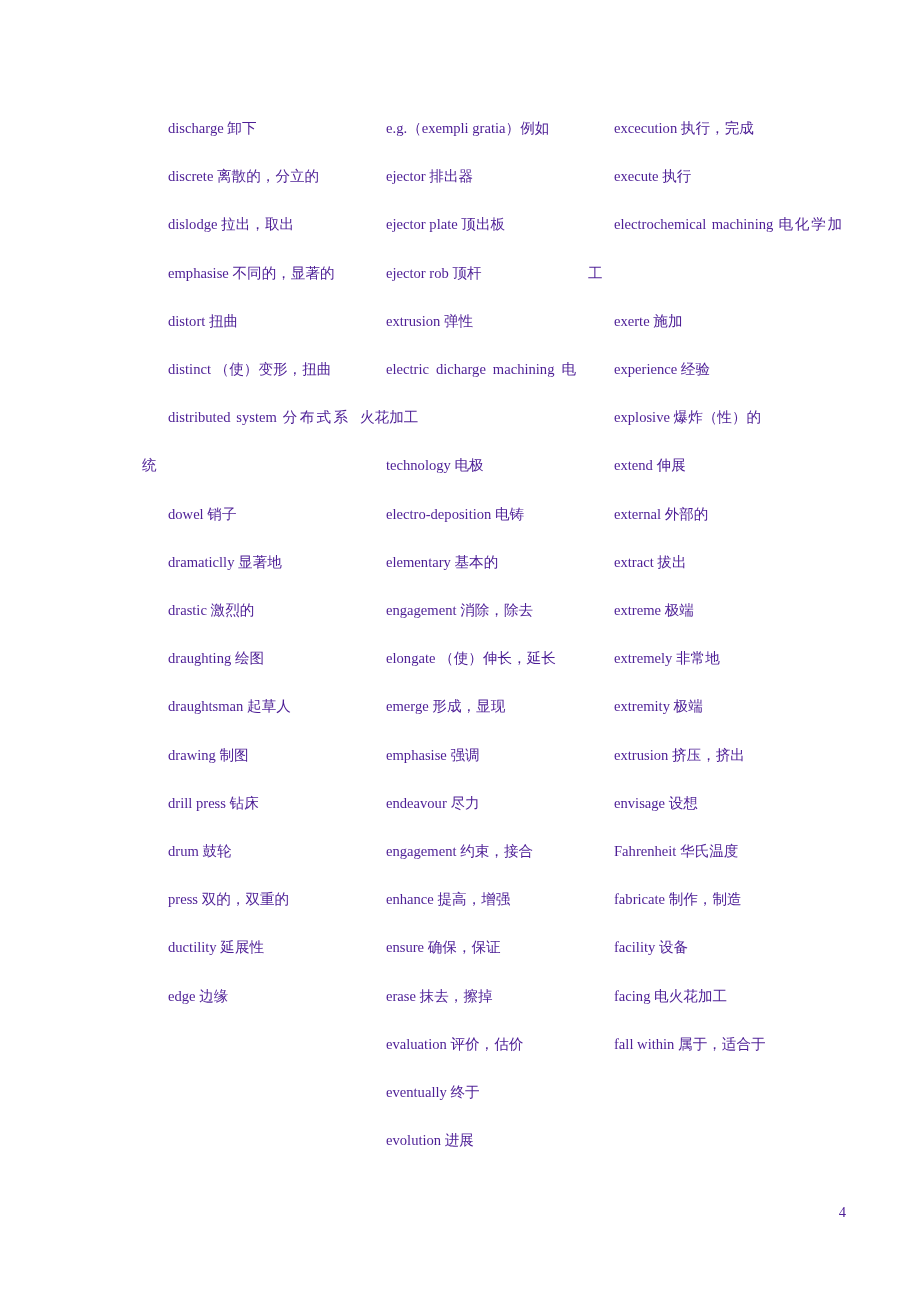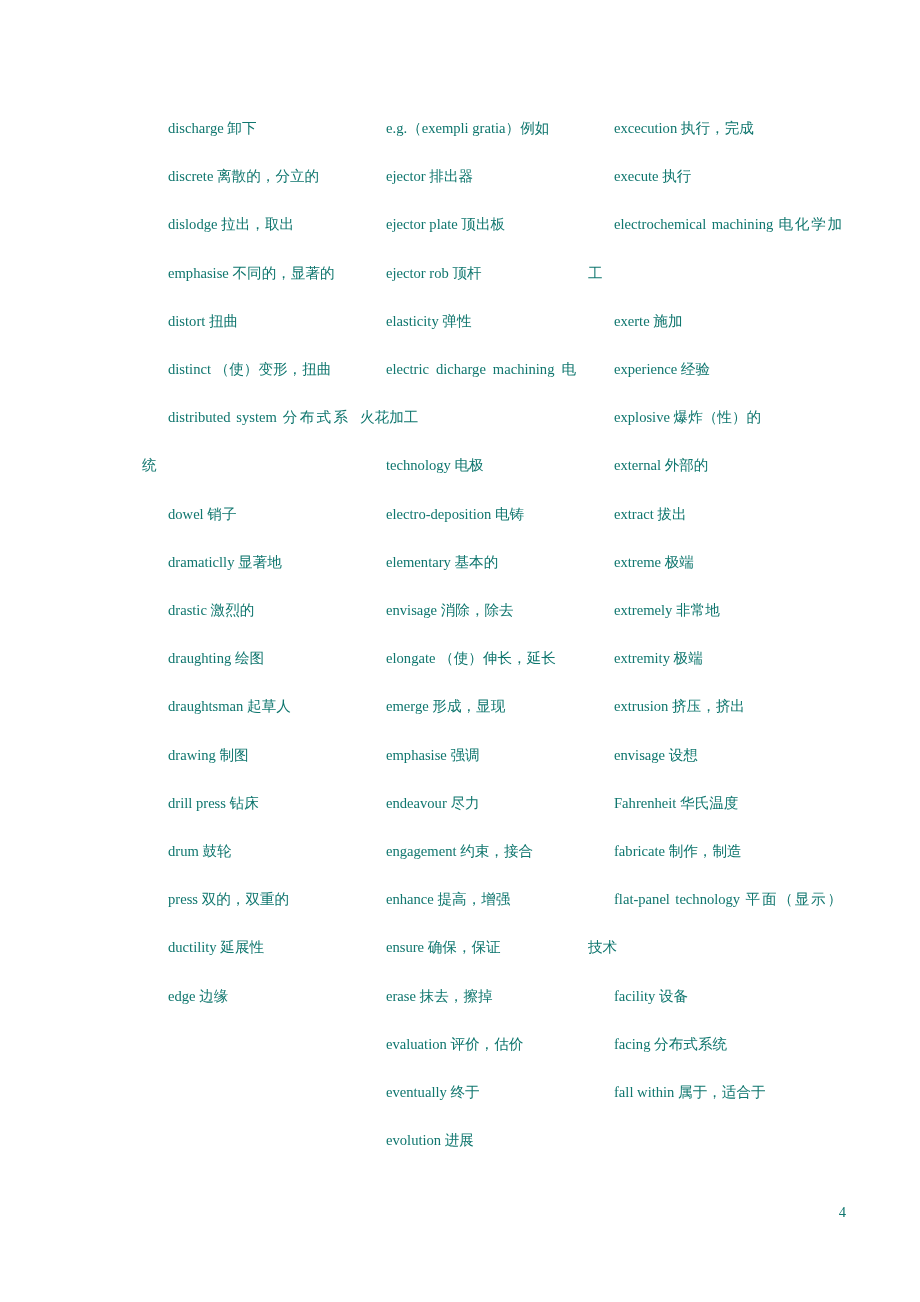--- a/index.html
+++ b/index.html
@@ -8,21 +8,21 @@
     padding: 0;
     background: #ffffff;
   }
   .page {
     position: relative;
     width: 920px;
     height: 1302px;
     background: #ffffff;
     overflow: hidden;
     font-family: "Liberation Serif", "DejaVu Serif", serif;
-    color: #0f766e;
+    color: #4c1d95;
   }
   .columns {
     position: absolute;
     left: 142px;
     top: 104px;
     width: 700px;
     display: flex;
     flex-direction: row;
     align-items: flex-start;
   }
@@ -79,58 +79,58 @@
       <p class="entry">press  双的，双重的</p>
       <p class="entry">ductility  延展性</p>
       <p class="entry">edge  边缘</p>
     </div>
 
     <div class="col col-2">
       <p class="entry">e.g.（exempli gratia）例如</p>
       <p class="entry">ejector  排出器</p>
       <p class="entry">ejector plate  顶出板</p>
       <p class="entry">ejector rob  顶杆</p>
-      <p class="entry">elasticity  弹性</p>
+      <p class="entry">extrusion  弹性</p>
       <p class="entry">electric dicharge machining  电火花加工</p>
       <p class="entry">technology  电极</p>
       <p class="entry">electro-deposition  电铸</p>
       <p class="entry">elementary  基本的</p>
-      <p class="entry">envisage  消除，除去</p>
+      <p class="entry">engagement  消除，除去</p>
       <p class="entry">elongate  （使）伸长，延长</p>
       <p class="entry">emerge  形成，显现</p>
       <p class="entry">emphasise  强调</p>
       <p class="entry">endeavour  尽力</p>
       <p class="entry">engagement  约束，接合</p>
       <p class="entry">enhance  提高，增强</p>
       <p class="entry">ensure  确保，保证</p>
       <p class="entry">erase  抹去，擦掉</p>
       <p class="entry">evaluation  评价，估价</p>
       <p class="entry">eventually  终于</p>
       <p class="entry">evolution  进展</p>
     </div>
 
     <div class="col col-3">
       <p class="entry">excecution  执行，完成</p>
       <p class="entry">execute  执行</p>
       <p class="entry">electrochemical machining  电化学加工</p>
       <p class="entry">exerte  施加</p>
       <p class="entry">experience  经验</p>
       <p class="entry">explosive  爆炸（性）的</p>
+      <p class="entry">extend  伸展</p>
       <p class="entry">external  外部的</p>
       <p class="entry">extract  拔出</p>
       <p class="entry">extreme  极端</p>
       <p class="entry">extremely  非常地</p>
       <p class="entry">extremity  极端</p>
       <p class="entry">extrusion  挤压，挤出</p>
       <p class="entry">envisage  设想</p>
       <p class="entry">Fahrenheit  华氏温度</p>
       <p class="entry">fabricate  制作，制造</p>
-      <p class="entry">flat-panel technology  平面（显示）技术</p>
       <p class="entry">facility  设备</p>
-      <p class="entry">facing  分布式系统</p>
+      <p class="entry">facing  电火花加工</p>
       <p class="entry">fall within  属于，适合于</p>
     </div>
 
   </div>
 
   <div class="pagenum">4</div>
 
 </div>
 
 </body></html>

